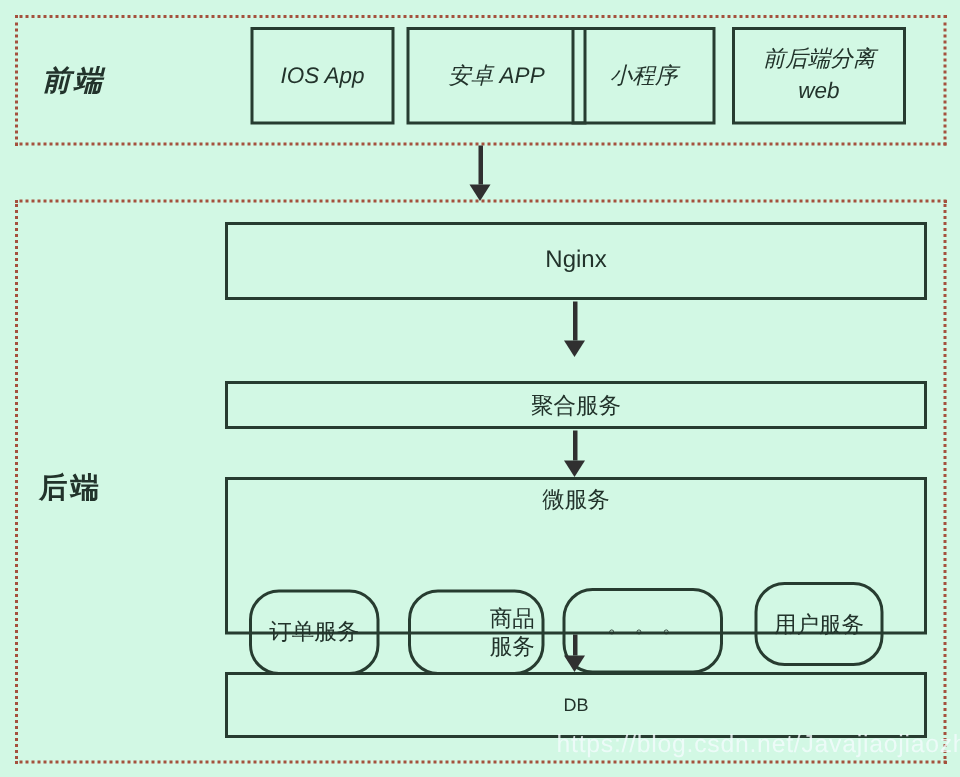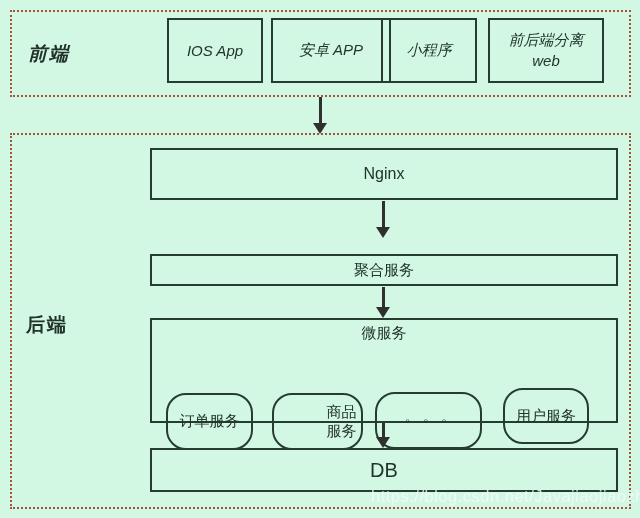--- a/index.html
+++ b/index.html
@@ -35,21 +35,21 @@
   
   .fe-box-1 { left:155px; top:6px; width:96px;  height:65px; }
   .fe-box-2 { left:259px; top:6px; width:120px;  height:65px; }
   .fe-box-3 { left:369px; top:6px; width:96px;  height:65px; }
   .fe-box-4 { left:476px; top:6px; width:116px; height:65px; line-height:1.35; padding:0 6px; }
   
   .box-nginx { left:138px; top:13px;  width:468px; height:52px;  font-size:16px; }
   .box-agg   { left:138px; top:103px; width:468px; height:32px;margin-top:16px; }
   .box-micro { left:138px; top:183px; width:468px; height:105px; display:block; }
   .micro-label { position:absolute; top:4px; left:0; width:100%; text-align:center; font-size:15px; }
-  .box-db    { left:138px; top:313px; width:468px; height:44px; font-size:20px; }
+  .box-db    { left:138px; top:313px; width:468px; height:44px; font-size:12px; }
   
   .rounded { border-radius:20px;margin-top:40px; }
   .svc-1 { left:14px;  top:33px; width:87px;  height:57px; }
   .svc-2 { left:120px; top:33px; width:91px;  height:57px;padding-left:48px; }
   .svc-3 { left:223px; top:32px; width:107px; height:57px; font-size:13px; letter-spacing:5px; }
   .svc-4 { left:351px; top:28px; width:86px;  height:56px;text-align:right; }
   
   .arrow {
     position:absolute; width:16px;
     display:flex; flex-direction:column; align-items:center;

